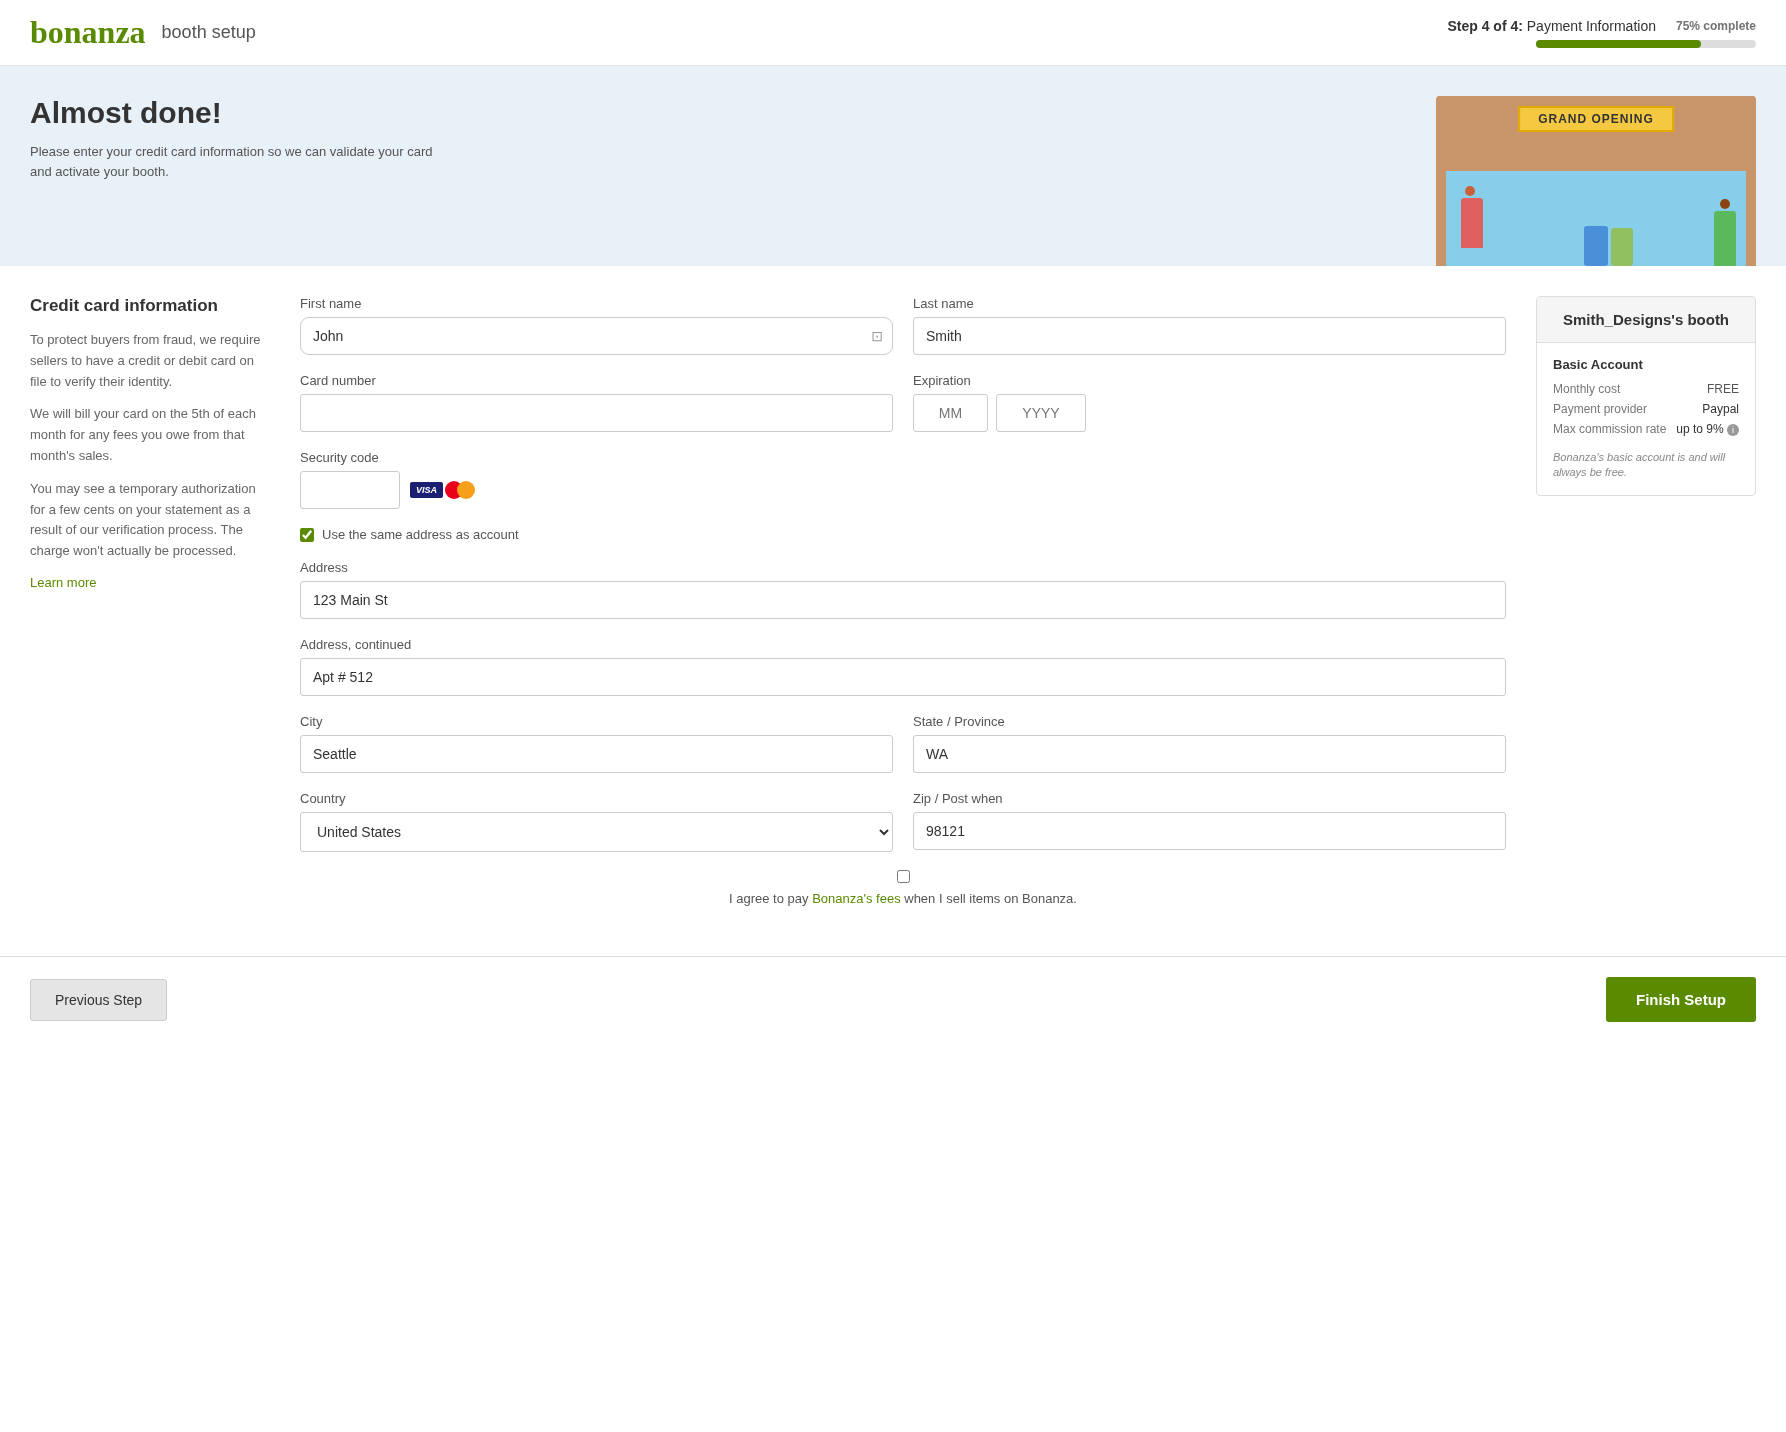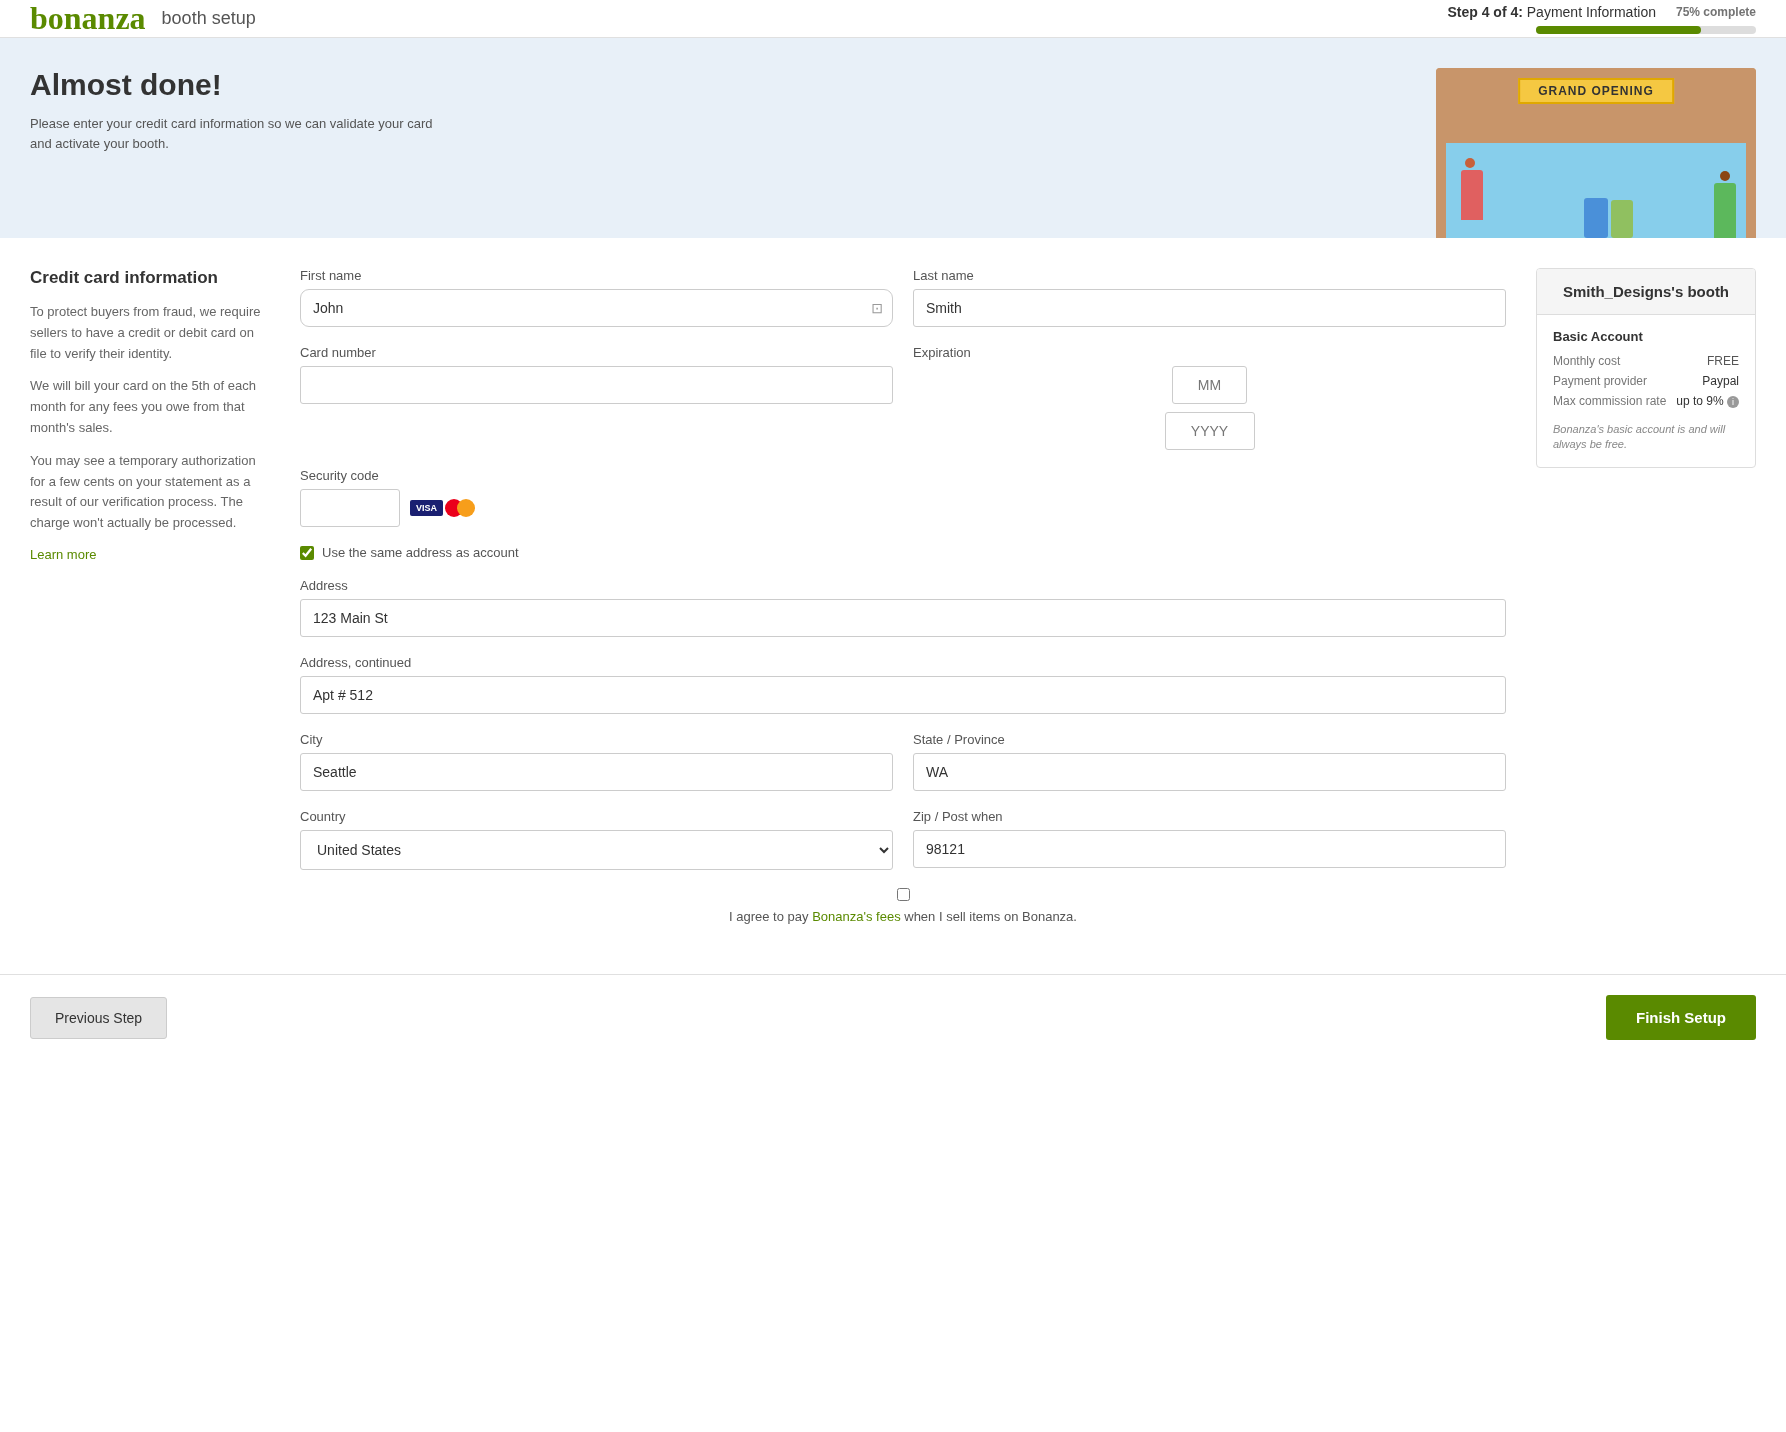--- a/index.html
+++ b/index.html
@@ -3,21 +3,21 @@
   <meta charset="utf-8">
   <style>
     * { box-sizing: border-box; margin: 0; padding: 0; }
     body { font-family: Arial, Helvetica, sans-serif; font-size: 14px; color: #333; background: #fff; }
 
     
     .header {
       display: flex;
       align-items: center;
       justify-content: space-between;
-      padding: 0 30px;
+      padding: 14px 30px;
       border-bottom: 1px solid #e0e0e0;
     }
     .header-left { display: flex; align-items: center; gap: 16px; }
     .logo-text { font-size: 32px; font-weight: 900; color: #5a8a00; font-family: Georgia, serif; }
     .booth-setup-text { font-size: 18px; color: #555; }
     .header-right { display: flex; flex-direction: column; align-items: flex-end; gap: 6px; }
     .step-complete { font-size: 12px; font-weight: bold; color: #737373; }
     .progress-bar-container { width: 220px; height: 8px; background: #ddd; border-radius: 4px; }
     .progress-bar-fill { height: 100%; background: #5a8a00; border-radius: 4px; }
 
@@ -80,34 +80,35 @@
     .input-icon {
       position: absolute;
       right: 10px;
       top: 50%;
       transform: translateY(-50%);
       color: #999;
       font-size: 14px;
     }
 
     
-    .expiry-group { display: flex; gap: 8px; align-items: center; flex-direction: column; }
+    .expiry-group { display: flex; gap: 8px; align-items: flex-end; }
     .expiry-group .form-input { width: 80px; text-align: center; }
 
     
     .security-row { display: flex; align-items: center; gap: 10px; }
     .security-input { width: 100px; }
     .card-icons { display: flex; gap: 2px; align-items: center; }
     .card-icon-visa {
       background: #1a1f71;
       color: #fff;
       font-size: 9px;
       font-weight: bold;
       padding: 3px 6px;
       border-radius: 2px;
+      font-style: italic;
     }
     .mc-circle-left { width: 18px; height: 18px; border-radius: 50%; background: #eb001b; }
     .mc-circle-right { width: 18px; height: 18px; border-radius: 50%; background: #f79e1b; margin-left: -8px; }
 
     
     .checkbox-row { display: flex; align-items: flex-end; gap: 8px; margin-bottom: 18px; }
     .checkbox-row input[type="checkbox"] { width: 14px; height: 14px; cursor: pointer; accent-color: #5a8a00; }
     .checkbox-label { font-size: 13px; color: #555; }
 
     

